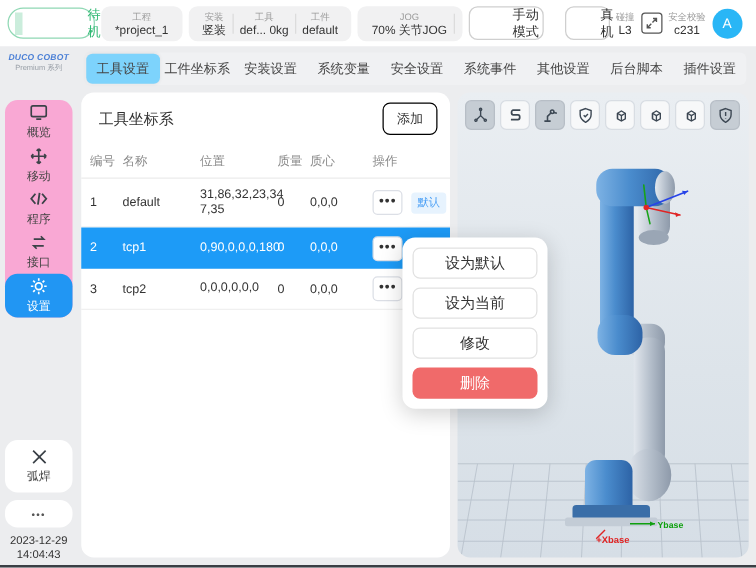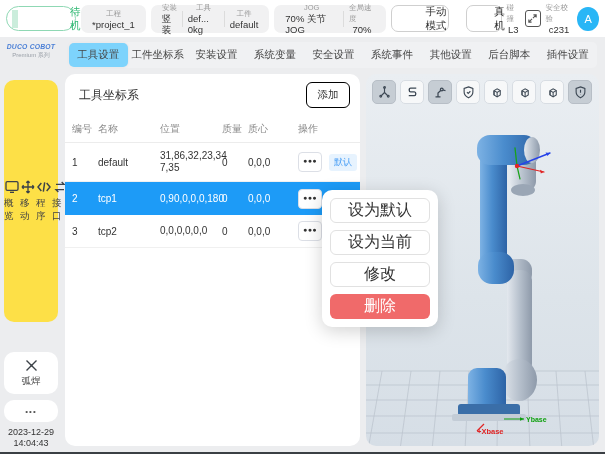--- a/index.html
+++ b/index.html
@@ -44,22 +44,22 @@
             background:#f0f1f3; border-radius:5px; display:flex; align-items:stretch; }
   .tab { flex:1; display:flex; align-items:center; justify-content:center;
          font-size:10.5px; color:#454545; cursor:default; }
   .tab.active { background:#7dd3fc; border-radius:5px; margin:1px; box-shadow:0 0 3px rgba(0,0,0,.08); }
 
   
   .sidebar { position:absolute; left:0; top:37px; width:62px; bottom:0; }
   .logo { text-align:center; padding-top:5px; line-height:9px; }
   .logo-title { font-size:6.8px; font-weight:bold; font-style:italic; color:#4a7fd6; letter-spacing:.2px; }
   .logo-sub { font-size:6px; color:#9aa0a8; }
-  .nav { position:absolute; left:4px; top:43px; width:54px; height:242px;
-         background:#fde047; border-radius:10px; display:flex; flex-direction:row; }
+  .nav { position:absolute; left:4px; top:43px; width:54px; height:174px;
+         background:#f9a8d4; border-radius:10px; display:flex; flex-direction:column; }
   .nav-item { flex:1; display:flex; flex-direction:column; align-items:center;
               justify-content:center; gap:2px; font-size:9.5px; color:#444; }
   .nav-item svg { width:16px; height:16px; stroke:#3c4248; }
   .nav-item.active { background:#2196f3; color:#fff; border-radius:10px; }
   .nav-item.active svg { stroke:#fff; }
   .side-card { position:absolute; left:4px; width:54px; background:#fff; border-radius:10px;
                display:flex; flex-direction:column; align-items:center; justify-content:center; }
   .weld { top:315px; height:42px; gap:2px; font-size:9.5px; color:#444; }
   .weld svg { width:15px; height:15px; stroke:#3c4248; }
   .more-card { top:363px; height:22px; font-size:8px; letter-spacing:1px; color:#555; }
@@ -86,21 +86,21 @@
               font-size:7px; letter-spacing:.5px; color:#333; display:flex; align-items:center;
               justify-content:center; padding-bottom:3px; }
   .badge { background:#e7f3fe; color:#4a9ff5; font-size:9px; border-radius:3px;
            padding:2px 5px; }
 
   
   .ctx { position:absolute; left:322px; top:190px; width:116px; background:#fff;
          border-radius:10px; box-shadow:0 4px 18px rgba(0,0,0,.18); padding:8px;
          display:flex; flex-direction:column; gap:7px; z-index:30; }
   .ctx button { height:25px; border:1px solid #e1e1e1; background:#fff; border-radius:6px;
-                font-size:16px; color:#333; }
+                font-size:12px; color:#333; }
   .ctx button.danger { background:#f06a6a; border:none; color:#fff; }
 
   
   .viewport { position:absolute; left:366px; top:74px; width:233px; height:372px;
               border-radius:10px; overflow:hidden;
               background:linear-gradient(180deg,#eaeef2 0%,#dde4ea 60%,#d6dee6 100%); }
   .vtoolbar { position:absolute; top:6px; left:6px; display:flex; gap:4px; z-index:2; }
   .vbtn { width:24px; height:24px; border-radius:5px; display:flex; align-items:center;
           justify-content:center; background:#f7f8f9; border:1px solid #d8dde3; }
   .vbtn.pressed { background:#c6cdd4; border-color:#b7bec6; }
@@ -136,24 +136,20 @@
       <span class="lab">工件</span>
       <span class="val">default</span>
     </div>
   </div>
   <div class="chip">
     <div class="col">
       <span class="lab">JOG</span>
       <span class="val"><span>70%</span>&nbsp;<span>关节JOG</span></span>
     </div>
     <div class="sep"></div>
-    <div class="col">
-      <span class="lab">全局速度</span>
-      <span class="val">70%</span>
-    </div>
   </div>
   <button class="tb-btn btn-manual">手动模式</button>
   <button class="tb-btn btn-real">真机</button>
   <div class="plain-col">
     <span class="lab">碰撞</span>
     <span class="val">L3</span>
   </div>
   <div class="expand-box">
     <svg viewBox="0 0 24 24" width="11" height="11" fill="none" stroke="#555" stroke-width="2.4">
       <path d="M14 4h6v6M20 4l-7 7M10 20H4v-6M4 20l7-7"></path>

